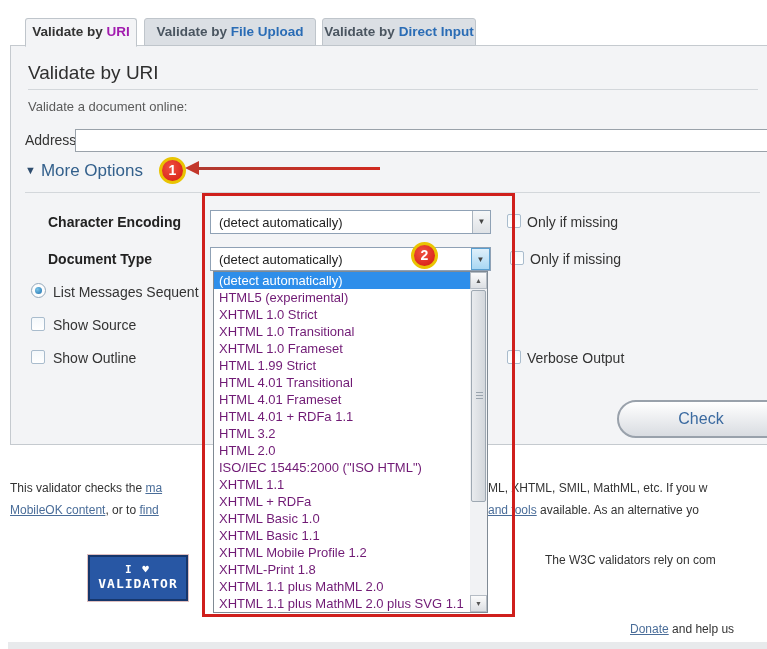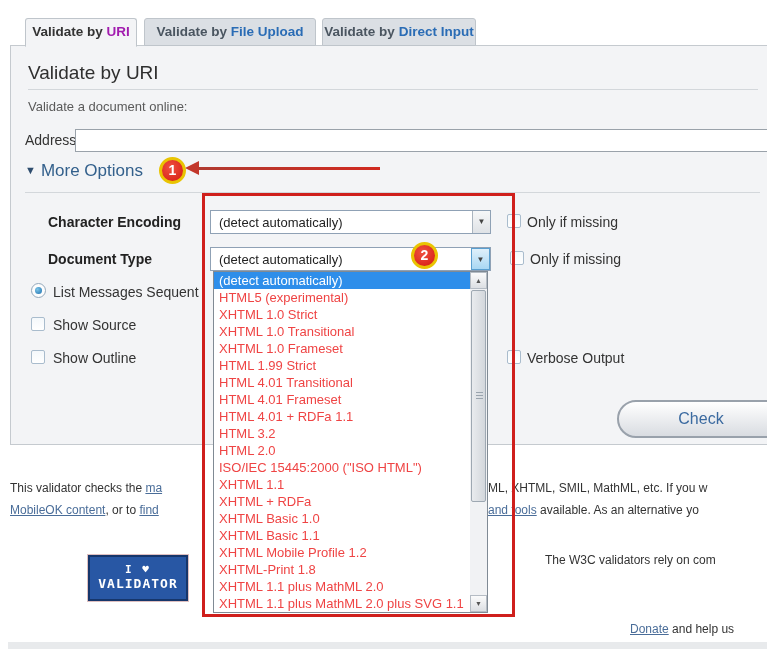--- a/index.html
+++ b/index.html
@@ -45,21 +45,21 @@
         border:1px solid #a9bccd; border-radius:2px; cursor:pointer; }
   .radio { position:absolute; width:15px; height:15px; border-radius:50%;
            border:1px solid #93a8bb; background:#fdfdfd; cursor:pointer; }
   .radio .dot { position:absolute; left:3px; top:3px; width:7px; height:7px; border-radius:50%;
                 background:radial-gradient(circle at 35% 35%, #7cc5e8, #1d6fae); }
 
   
   .list { position:absolute; left:213px; top:271px; width:275px; height:342px;
           background:#fff; border:1px solid #808a94; z-index:20; }
   .list .items { position:absolute; left:0; top:0; width:257px; }
-  .opt { height:17px; line-height:17px; font-size:13px; color:#ef4444; padding-left:5px; cursor:pointer; }
+  .opt { height:17px; line-height:17px; font-size:13px; color:#701a75; padding-left:5px; cursor:pointer; }
   .opt.selected { background:#2e8eea; color:#fff; }
 
   .sbar { position:absolute; right:0; top:0; width:17px; height:340px; background:#f1f2f4; }
   .sbtn { position:absolute; left:0; width:17px; height:17px;
           background:linear-gradient(#fbfbfb,#dcdfe3); border:1px solid #b5bcc4;
           font-size:7px; line-height:15px; text-align:center; color:#555; cursor:pointer; }
   .sthumb { position:absolute; left:1px; top:18px; width:15px; height:212px;
             background:linear-gradient(90deg,#e9ebee,#d3d7dc); border:1px solid #9ea8b2;
             border-radius:2px; cursor:grab; }
   .sgrip { position:absolute; left:4px; top:101px; width:7px; height:8px;

